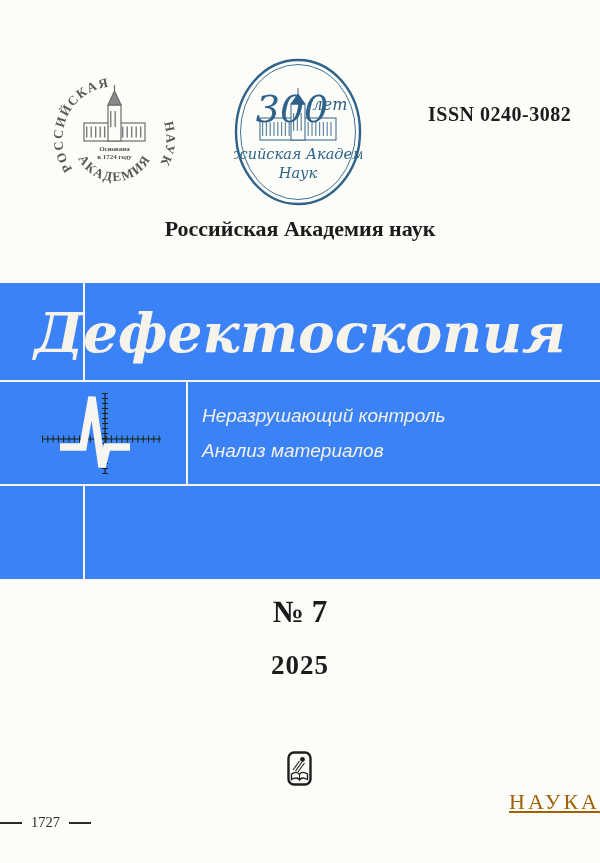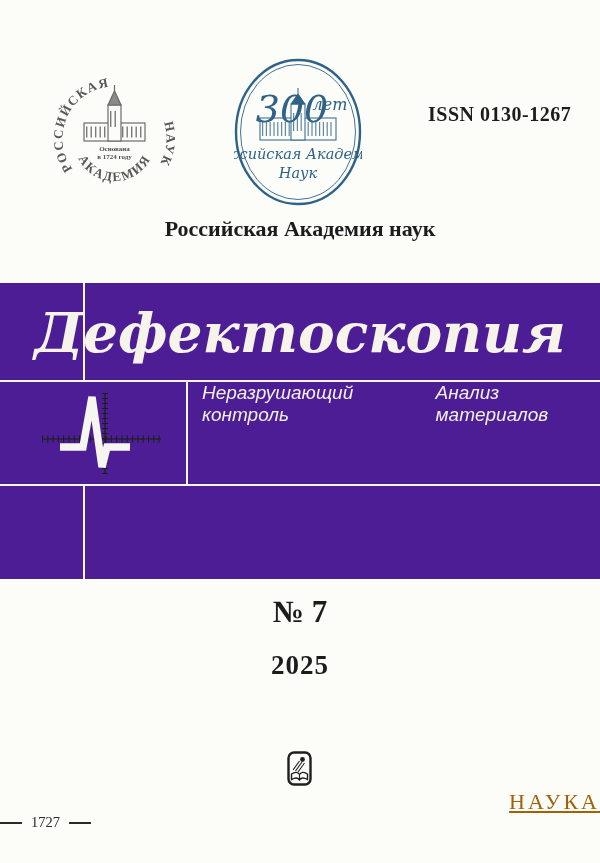--- a/index.html
+++ b/index.html
@@ -13,36 +13,36 @@
   .ras300-logo{position:absolute; left:234px; top:58px; width:128px; height:148px;}
   .issn{
     position:absolute; left:428px; top:103px; width:150px;
     font-weight:bold; font-size:20px; letter-spacing:.5px; white-space:nowrap;
   }
   .org-line{
     position:absolute; left:0; top:216px; width:100%;
     text-align:center; font-weight:bold; font-size:22px;
   }
   
-  .band{position:absolute; left:0; top:283px; width:600px; height:296px; background:#4c1d95;}
+  .band{position:absolute; left:0; top:283px; width:600px; height:296px; background:#3b82f6;}
   .band .row1{position:relative; height:97px; border-bottom:2px solid #f6f5ef;}
   .band .row2{position:relative; height:102px; border-bottom:2px solid #f6f5ef;}
   .band .row3{position:relative; height:93px;}
   .vline-a{position:absolute; left:83px; top:0; bottom:0; width:2px; background:#f6f5ef;}
   .vline-b{position:absolute; left:186px; top:0; bottom:0; width:2px; background:#f6f5ef;}
   .journal-title{
     position:absolute; inset:0; display:flex; align-items:center; justify-content:center;
     font-family:"DejaVu Serif","Liberation Serif",serif;
     font-style:italic; font-weight:bold; font-size:55px; color:#f5f3ea;
     padding-top:2px; letter-spacing:0px; white-space:nowrap;
   }
   .waveform{position:absolute; left:36px; top:6px; width:130px; height:92px;}
   .topics{
     position:absolute; left:202px; top:0; height:100%;
-    display:flex; flex-direction:row; justify-content:center; gap:13px;
+    display:flex; flex-direction:column; justify-content:center; gap:13px;
     font-family:"Liberation Sans","DejaVu Sans",sans-serif;
     font-style:italic; font-size:19px; color:#f1f0e7; line-height:22px;
   }
   
   .issue-number{
     position:absolute; left:0; top:594px; width:100%; text-align:center;
     font-weight:bold; font-size:31px;
   }
   .issue-year{
     position:absolute; left:0; top:650px; width:100%; text-align:center;
@@ -106,21 +106,21 @@
       <line x1="59" y1="64" x2="69" y2="64" stroke-width="18" stroke-dasharray="1.2 2.6" opacity="0.75"></line>
       <polygon points="57,46 64,36 71,46" stroke-width="1" fill="#2e6288"></polygon>
       <line x1="64" y1="36" x2="64" y2="30" stroke-width="1"></line>
     </g>
     <text x="58" y="64" text-anchor="middle" font-family="DejaVu Serif, Liberation Serif, serif" font-style="italic" font-size="38" fill="#2e6288">300</text>
     <text x="96" y="52" text-anchor="middle" font-family="DejaVu Serif, Liberation Serif, serif" font-style="italic" font-size="16" fill="#2e6288">лет</text>
     <text x="64" y="101" text-anchor="middle" font-family="DejaVu Serif, Liberation Serif, serif" font-style="italic" font-size="14.5" fill="#2e6288">Российская Академия</text>
     <text x="64" y="120" text-anchor="middle" font-family="DejaVu Serif, Liberation Serif, serif" font-style="italic" font-size="14.5" fill="#2e6288">Наук</text>
   </svg>
 
-  <div class="issn">ISSN 0130-1267</div>
+  <div class="issn">ISSN 0240-3082</div>
 
   <div class="org-line">Российская Академия наук</div>
 
   <div class="band">
     <div class="row1">
       <div class="vline-a"></div>
       <div class="journal-title">Дефектоскопия</div>
     </div>
     <div class="row2">
       <div class="vline-b"></div>

